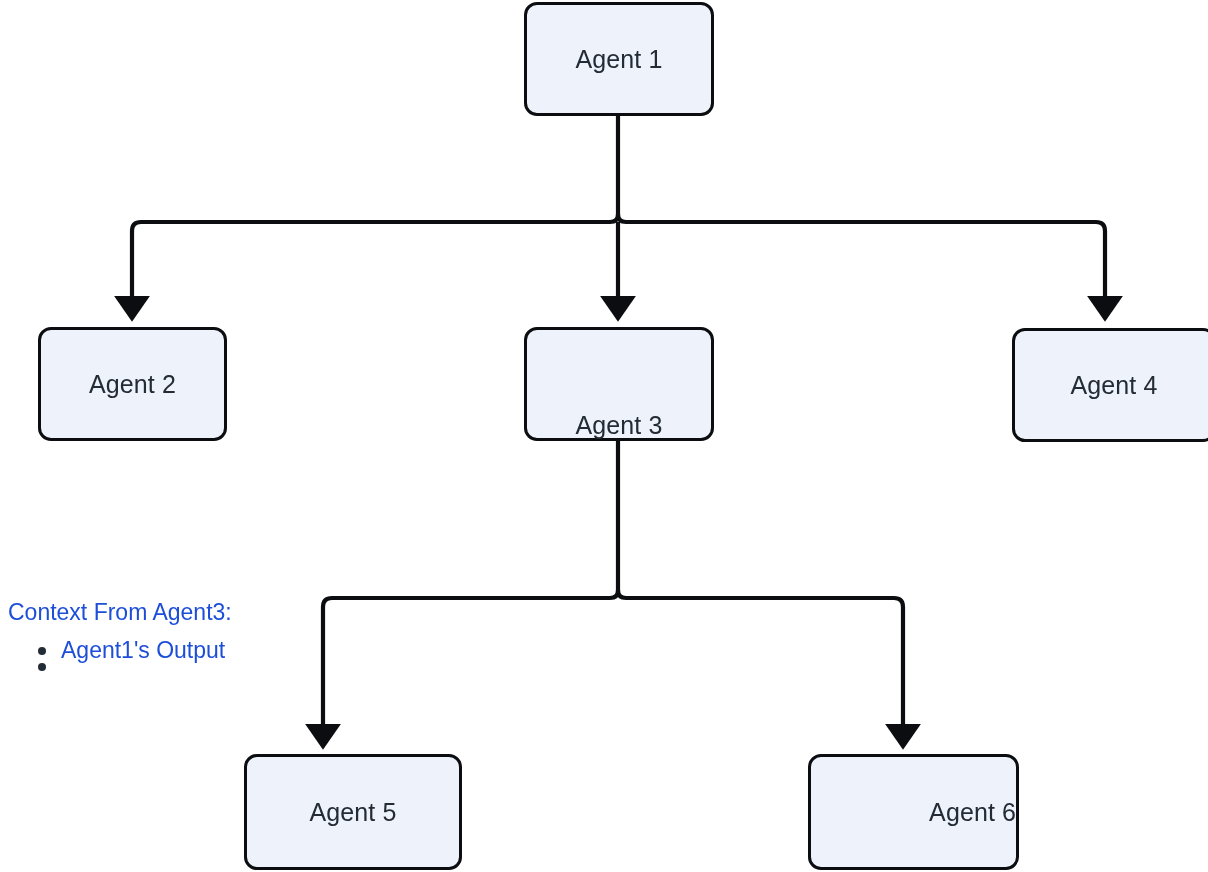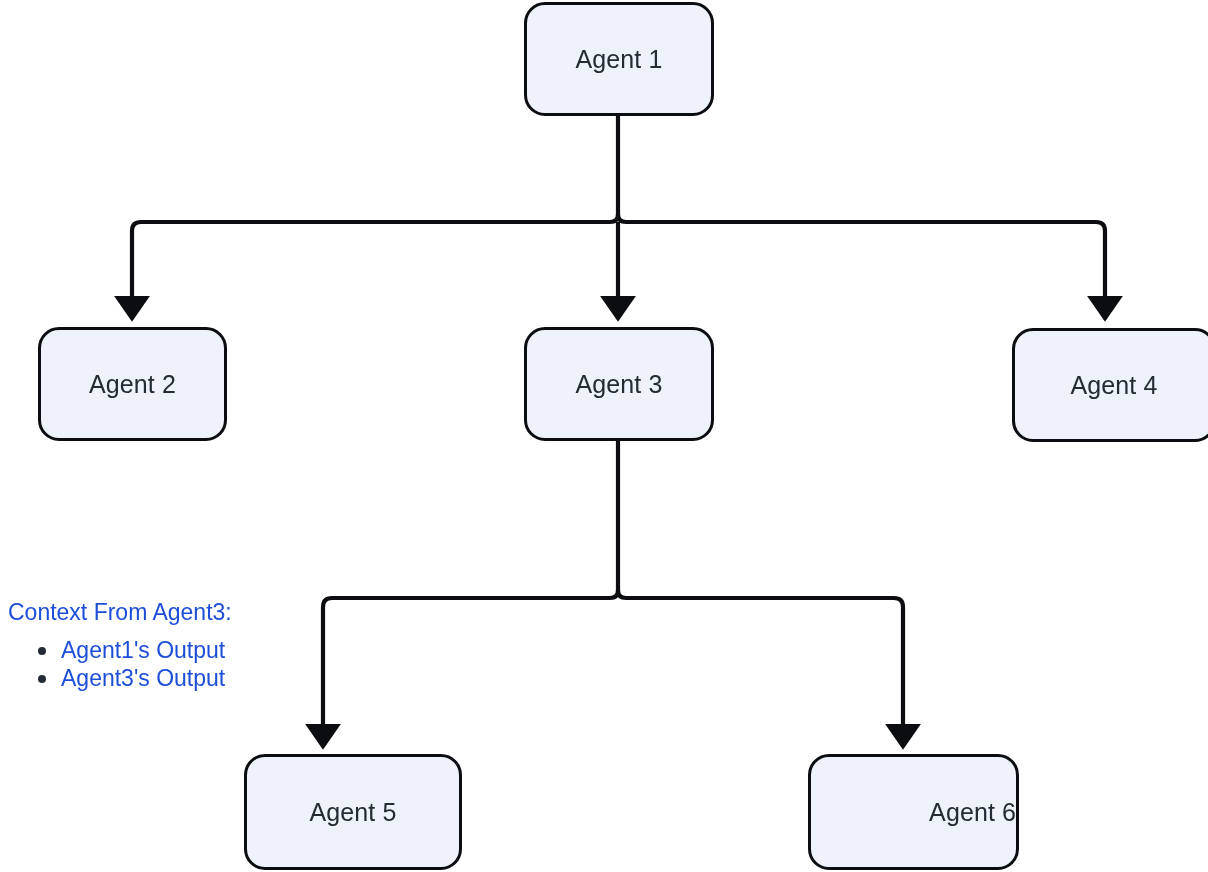--- a/index.html
+++ b/index.html
@@ -23,21 +23,21 @@
     left: 0;
     top: 0;
     width: 1208px;
     height: 872px;
   }
   .node {
     position: absolute;
     box-sizing: border-box;
     background: #eef2fa;
     border: 3.2px solid #0b0d10;
-    border-radius: 21px;
+    border-radius: 13px;
     display: flex;
     align-items: center;
     justify-content: center;
     color: #232b35;
     font-size: 25px;
     font-family: "Liberation Sans", "DejaVu Sans", sans-serif;
     letter-spacing: 0.1px;
     line-height: 1;
   }
   .node-label {
@@ -118,21 +118,21 @@
   </svg>
 
   <div class="node" style="left:524px; top:2px; width:190px; height:114px;">
     <span class="node-label">Agent 1</span>
   </div>
 
   <div class="node" style="left:38px; top:327px; width:189px; height:114px;">
     <span class="node-label">Agent 2</span>
   </div>
 
-  <div class="node" style="left:524px; top:327px; width:190px; height:114px;">
+  <div class="node" style="left:524px; top:327px; width:190px; height:114px;align-items:flex-end;">
     <span class="node-label">Agent 3</span>
   </div>
 
   <div class="node" style="left:1012px; top:328px; width:204px; height:114px;">
     <span class="node-label">Agent 4</span>
   </div>
 
   <div class="node" style="left:244px; top:754px; width:218px; height:116px;">
     <span class="node-label">Agent 5</span>
   </div>
@@ -143,18 +143,17 @@
 
   <div id="context-note">
     <span class="note-title">Context From Agent3:</span>
     <ul>
       <li>
         <span class="bullet"></span>
         <span>Agent1's Output</span>
       </li>
       <li>
         <span class="bullet"></span>
-        <span>Agent3's Output</span>
       </li>
     </ul>
   </div>
 
 </div>
 
 </body></html>

